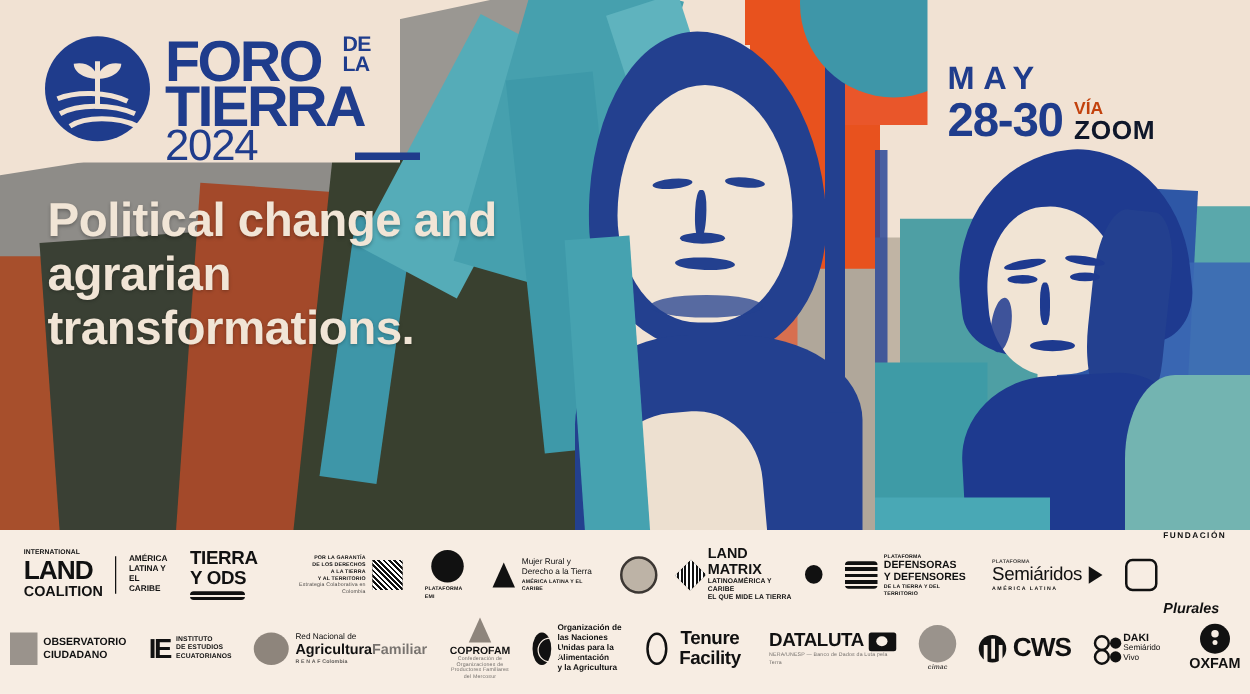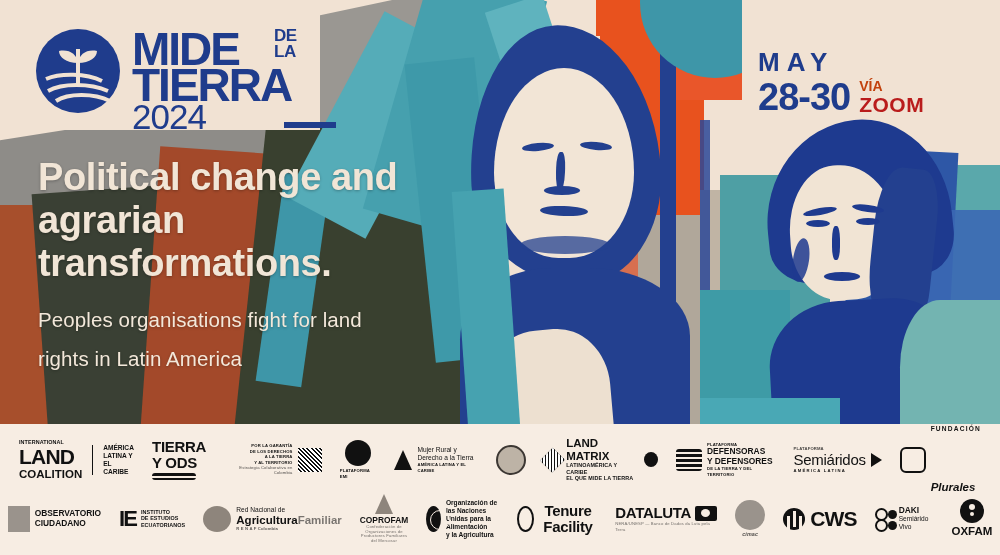--- a/index.html
+++ b/index.html
@@ -211,21 +211,21 @@
   
   #dateblock { position:absolute; left:758px; top:48px; width:230px; }
   .d-may {
     font-size:26px; font-weight:bold; color:#1F3C8C; letter-spacing:7px; line-height:28px;
   }
   .d-row { display:flex; align-items:flex-end; gap:9px; margin-top:2px; }
   .d-days {
     font-size:38px; font-weight:bold; color:#1F3C8C; letter-spacing:-1px; line-height:38px;
   }
   .d-via  { font-size:14px; font-weight:bold; color:#c2410c; line-height:15px; }
-  .d-zoom { font-size:21px; font-weight:bold; color:#b91c1c; line-height:22px; letter-spacing:0.5px; }
+  .d-zoom { font-size:21px; font-weight:bold; color:#0f172a; line-height:22px; letter-spacing:0.5px; }
 
   
   #logostrip {
     position:absolute; left:0; top:424px; width:1000px; height:131px;
     background:#F7EDE3;
     padding:6px 10px 4px 10px;
   }
   .logo-row { display:flex; align-items:center; justify-content:center; height:59px; gap:0px; }
   .logo {
     display:flex; align-items:center; gap:5px;
@@ -384,21 +384,21 @@
       <svg width="84" height="84" viewBox="0 0 84 84" aria-hidden="true">
         <path d="M42 20 L42 58" stroke="#F1E2D3" stroke-width="4" fill="none"></path>
         <path d="M42 34 C30 34 23 28 23 22 C33 20 41 25 42 34 Z" fill="#F1E2D3"></path>
         <path d="M42 34 C54 34 61 28 61 22 C51 20 43 25 42 34 Z" fill="#F1E2D3"></path>
         <path d="M10 50 C24 44 50 44 66 52" stroke="#F1E2D3" stroke-width="4" fill="none"></path>
         <path d="M12 62 C26 54 54 54 72 62" stroke="#F1E2D3" stroke-width="4" fill="none"></path>
         <path d="M20 72 C32 64 58 64 74 72" stroke="#F1E2D3" stroke-width="4" fill="none"></path>
       </svg>
     </div>
     <div id="wordmark">
-      <div class="wm-foro">MIDE</div>
+      <div class="wm-foro">FORO</div>
       <div class="wm-dela">
         <span>DE</span><br>
         <span>LA</span>
       </div>
       <div class="wm-tierra">TIERRA</div>
       <div class="wm-2024">2024</div>
       <div class="wm-rule"></div>
     </div>
   </div>
 
@@ -407,24 +407,20 @@
     <div class="d-row">
       <div class="d-days">28-30</div>
       <div>
         <div class="d-via">VÍA</div>
         <div class="d-zoom">ZOOM</div>
       </div>
     </div>
   </div>
 
   <div id="headline">Political change and agrarian transformations.</div>
-  <div id="subhead">
-    <div>Peoples organisations fight for land</div>
-    <div>rights in Latin America</div>
-  </div>
 
   <div id="logostrip">
 
     <div class="logo-row">
 
       <div class="logo">
         <div class="lg-txt">
           <span class="t-xs">INTERNATIONAL</span>
           <span class="t-xxl">LAND</span>
           <span class="t-l">COALITION</span>

